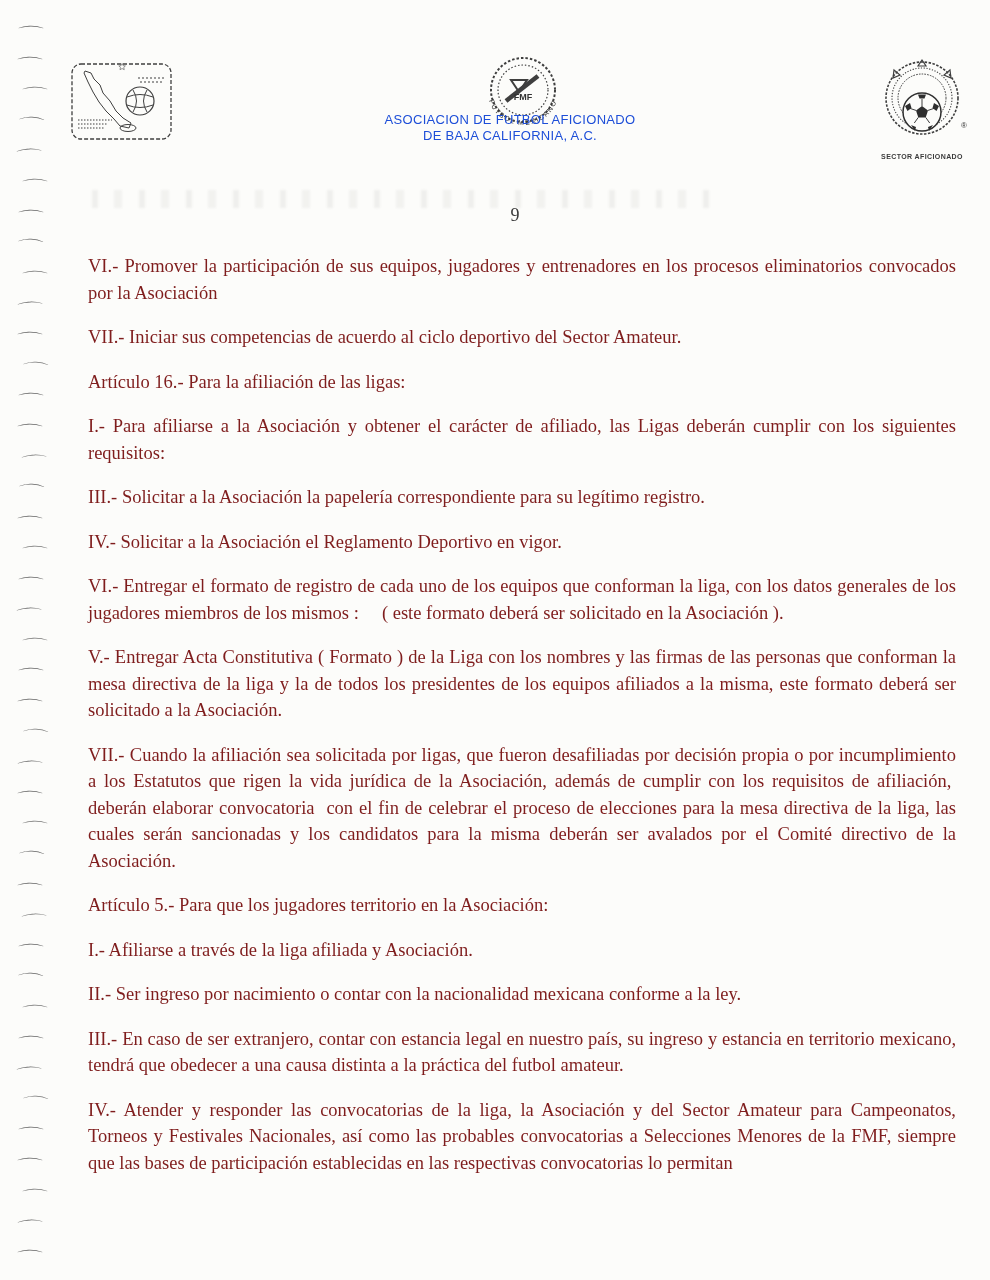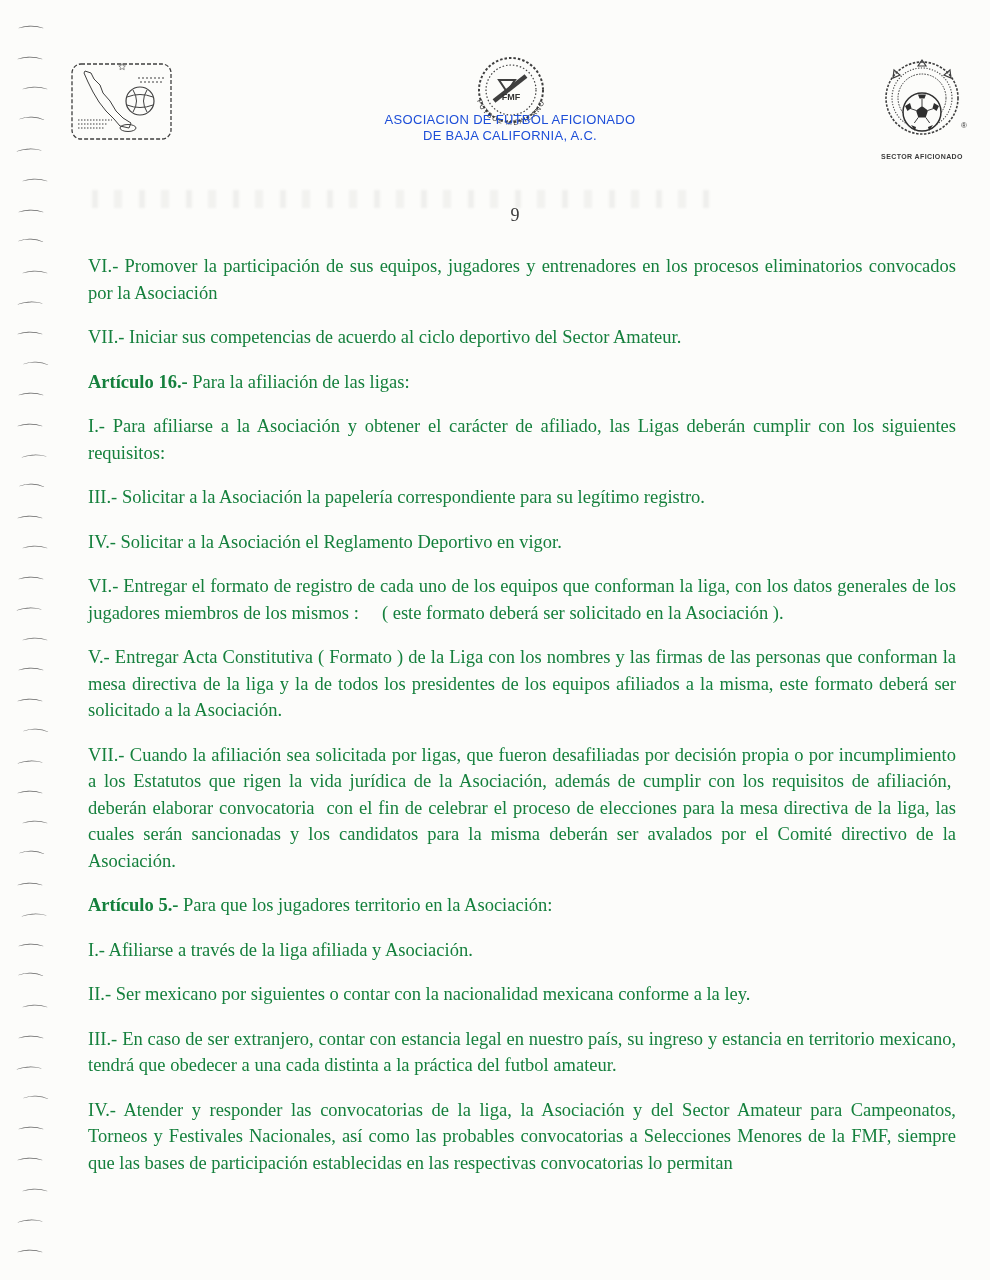--- a/index.html
+++ b/index.html
@@ -24,21 +24,21 @@
     font-size:30px; line-height:24px; color:#4d4d4d;
     transform:scaleY(.55); opacity:.85;
   }
   .bmark:nth-child(3n)   { margin-left:10px; opacity:.75; }
   .bmark:nth-child(3n+1) { margin-left:2px; }
   .bmark:nth-child(4n)   { transform:scaleY(.6) rotate(3deg); }
   .bmark:nth-child(5n)   { transform:scaleY(.5) rotate(-4deg); }
 
   
   .hdr-left-logo  { position:absolute; left:70px;  top:62px;  width:103px; height:79px; }
-  .hdr-center-logo{ position:absolute; left:463px; top:54px;  width:96px;  height:76px; }
+  .hdr-center-logo{ position:absolute; left:475px; top:54px;  width:96px;  height:76px; }
   .hdr-right-logo { position:absolute; left:874px; top:56px;  width:96px;  height:104px; text-align:center; }
   .hdr-title {
     position:absolute; left:330px; top:112px; width:360px;
     text-align:center; font-family:"Liberation Sans", sans-serif;
     font-size:13px; line-height:15.5px; color:#1d4ed8; letter-spacing:.3px;
   }
   .right-caption {
     display:block; margin-top:1px;
     font-family:"Liberation Sans", sans-serif;
     font-size:7px; font-weight:bold; letter-spacing:.4px; color:#3a3a3a;
@@ -54,24 +54,24 @@
 
   .page-number {
     position:absolute; left:40px; right:0; top:205px;
     text-align:center; font-size:18px; color:#3a3a3a;
   }
 
   
   .doc-body {
     position:absolute; left:88px; top:253px; width:868px;
     font-size:18.5px; line-height:26.5px;
-    text-align:justify; color:#15803d;
+    text-align:justify; color:#7f1d1d;
   }
   .para { margin-bottom:18px; }
-  .para.article .plabel { font-weight:bold; }
+  .para.article .plabel { font-weight:normal; }
   .plabel { white-space:pre; }
 
   svg .sk { stroke:#3f3f3f; fill:none; }
   svg text { font-family:"Liberation Sans", sans-serif; fill:#333; }
 </style>
 </head>
 <body>
 
 <div class="paper">
 
@@ -177,18 +177,18 @@
     <p class="para"><span class="plabel">VII.-</span><span class="ptext"> Iniciar sus competencias de acuerdo al ciclo deportivo del Sector Amateur.</span></p>
     <p class="para article"><span class="plabel">Artículo 16.-</span><span class="ptext"> Para la afiliación de las ligas:</span></p>
     <p class="para"><span class="plabel">I.-</span><span class="ptext"> Para afiliarse a la Asociación y obtener el carácter de afiliado, las Ligas deberán cumplir con los siguientes requisitos:</span></p>
     <p class="para"><span class="plabel">III.-</span><span class="ptext"> Solicitar a la Asociación la papelería correspondiente para su legítimo registro.</span></p>
     <p class="para"><span class="plabel">IV.-</span><span class="ptext"> Solicitar a la Asociación el Reglamento Deportivo en vigor.</span></p>
     <p class="para"><span class="plabel">VI.-</span><span class="ptext">  Entregar el formato de registro de cada uno de los equipos que conforman la liga, con los datos generales de los jugadores miembros de los mismos :&nbsp;&nbsp;&nbsp;&nbsp;&nbsp;( este formato deberá ser solicitado en la Asociación ).</span></p>
     <p class="para"><span class="plabel">V.-</span><span class="ptext"> Entregar Acta Constitutiva ( Formato ) de la Liga con los nombres y las firmas de las personas que conforman la mesa directiva de la liga y la de todos los presidentes de los equipos afiliados a la misma, este formato deberá ser solicitado a la Asociación.</span></p>
     <p class="para"><span class="plabel">VII.-</span><span class="ptext"> Cuando la afiliación sea solicitada por ligas, que fueron desafiliadas por decisión propia o por incumplimiento a los Estatutos que rigen la vida jurídica de la Asociación, además de cumplir con los requisitos de afiliación,&nbsp; deberán elaborar convocatoria&nbsp; con el fin de celebrar el proceso de elecciones para la mesa directiva de la liga, las cuales serán sancionadas y los candidatos para la misma deberán ser avalados por el Comité directivo de la Asociación.</span></p>
     <p class="para article"><span class="plabel">Artículo 5.-</span><span class="ptext"> Para que los jugadores territorio en la Asociación:</span></p>
     <p class="para"><span class="plabel">I.-</span><span class="ptext"> Afiliarse a través de la liga afiliada y Asociación.</span></p>
-    <p class="para"><span class="plabel">II.-</span><span class="ptext"> Ser mexicano por siguientes o contar con la nacionalidad mexicana conforme a la ley.</span></p>
-    <p class="para"><span class="plabel">III.-</span><span class="ptext"> En caso de ser extranjero, contar con estancia legal en nuestro país, su ingreso y estancia en territorio mexicano, tendrá que obedecer a una cada distinta a la práctica del futbol amateur.</span></p>
+    <p class="para"><span class="plabel">II.-</span><span class="ptext"> Ser ingreso por nacimiento o contar con la nacionalidad mexicana conforme a la ley.</span></p>
+    <p class="para"><span class="plabel">III.-</span><span class="ptext"> En caso de ser extranjero, contar con estancia legal en nuestro país, su ingreso y estancia en territorio mexicano, tendrá que obedecer a una causa distinta a la práctica del futbol amateur.</span></p>
     <p class="para"><span class="plabel">IV.-</span><span class="ptext"> Atender y responder las convocatorias de la liga, la Asociación y del Sector Amateur para Campeonatos, Torneos y Festivales Nacionales, así como las probables convocatorias a Selecciones Menores de la FMF, siempre que las bases de participación establecidas en las respectivas convocatorias lo permitan</span></p>
   </div>
 
 </div>
 
 </body></html>

